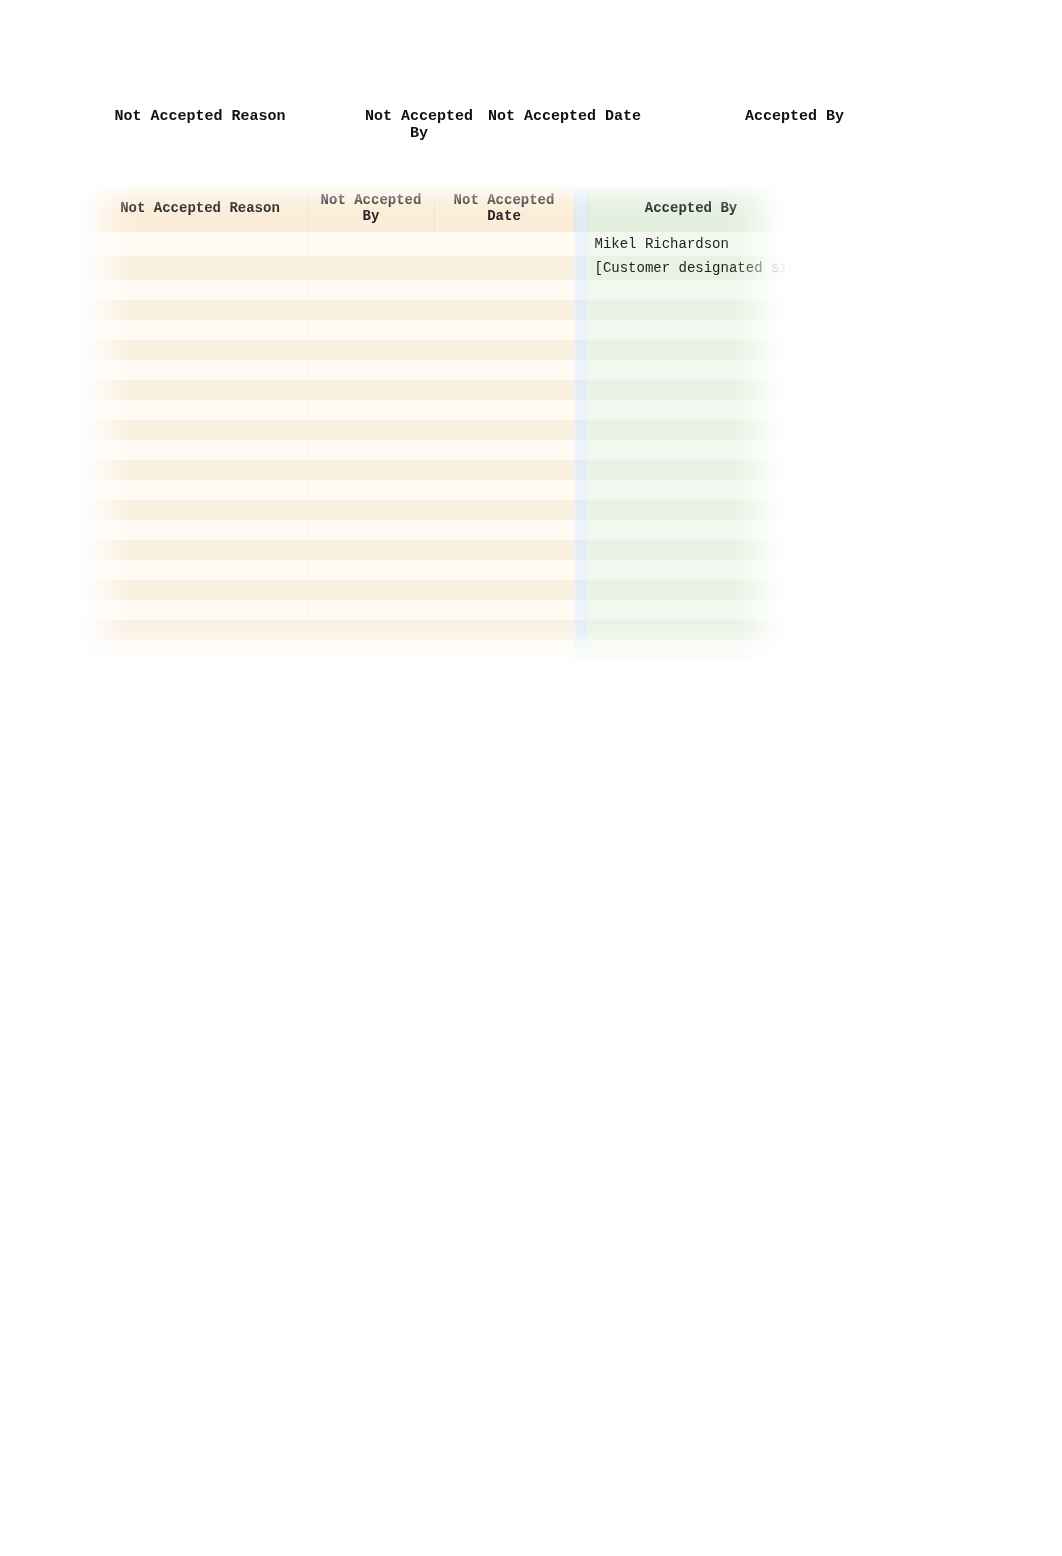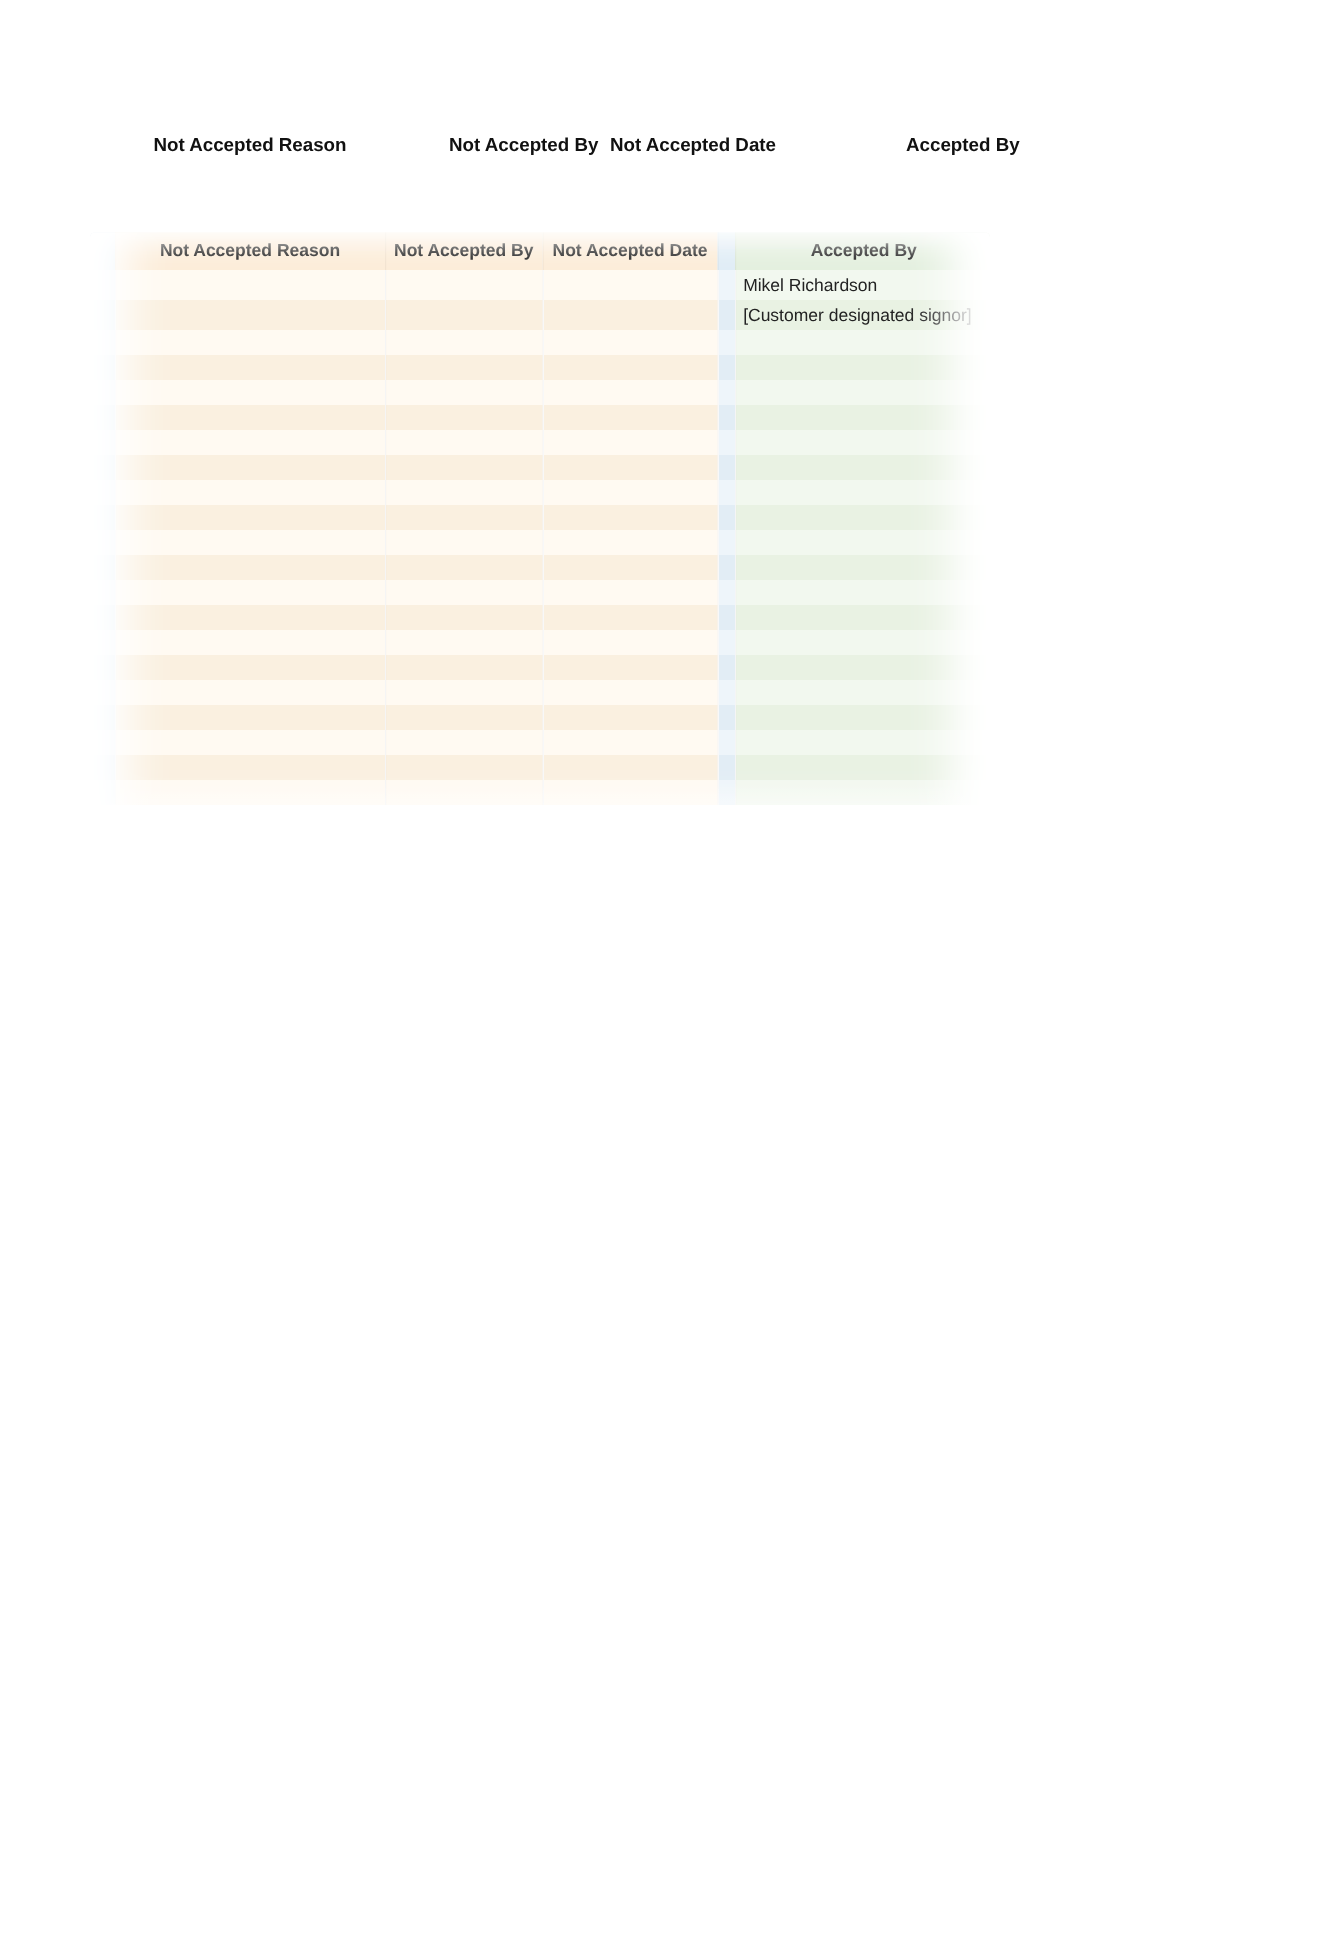--- a/index.html
+++ b/index.html
@@ -7,20 +7,21 @@
     padding: 0;
     width: 1062px;
     background: #ffffff;
     font-family: Arial, Helvetica, sans-serif;
     color: #222;
   }
   .page {
     width: 1062px;
     height: 1556px;
     position: relative;
+    font-family: Liberation Mono, monospace;
   }
 
   
   .outline-header {
     position: absolute;
     top: 108px;
     left: 92px;
     display: flex;
     font-size: 15px;
     font-weight: bold;

